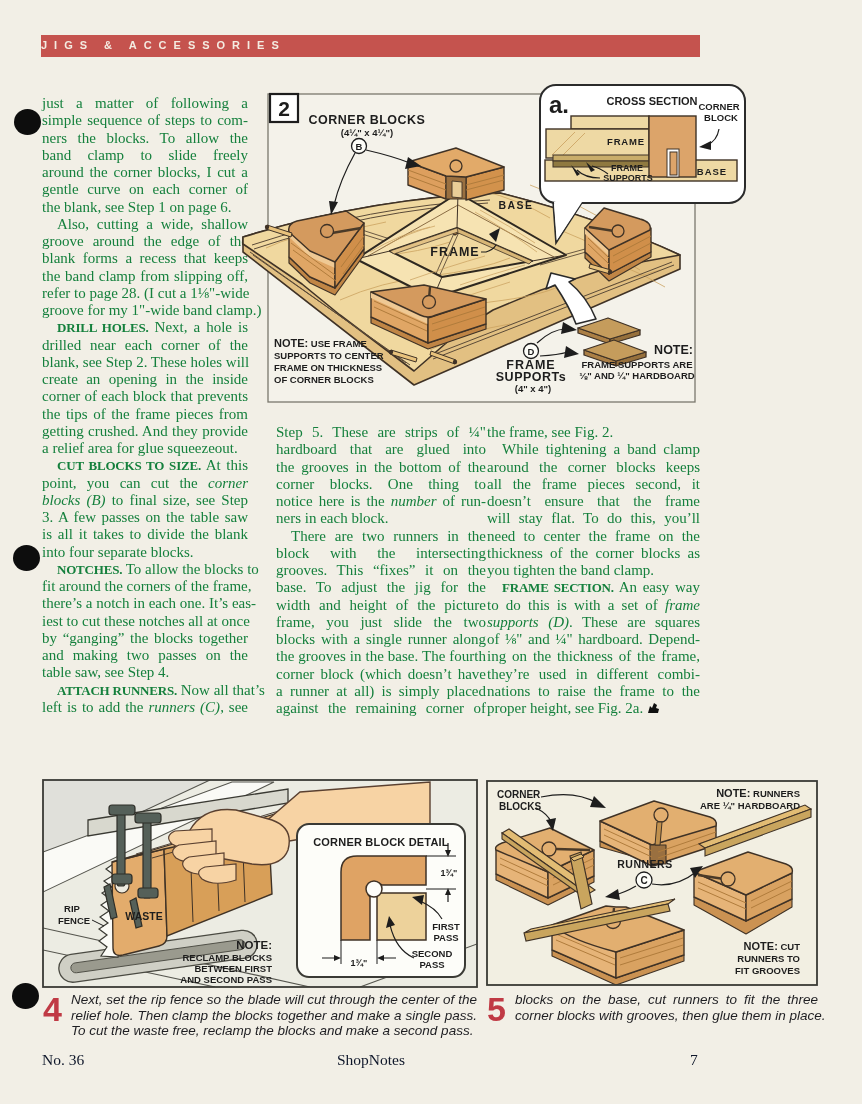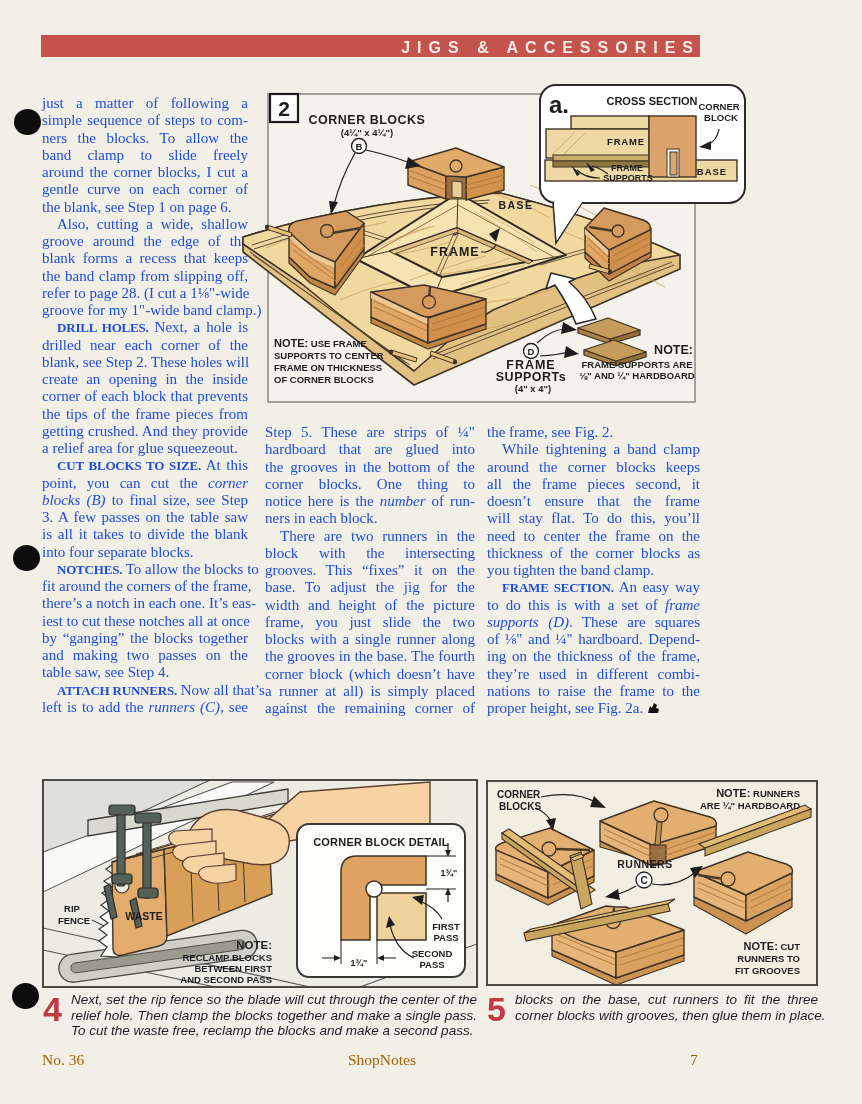--- a/index.html
+++ b/index.html
@@ -1,40 +1,40 @@
 <!DOCTYPE html>
 <html><head>
 <meta charset="utf-8">
 <style>
   html,body{margin:0;padding:0;}
   body{width:862px;height:1104px;position:relative;background:#f2efe6;overflow:hidden;
        font-family:"Liberation Serif",serif;}
   .abs{position:absolute;}
-  .col{font-size:15px;line-height:17.25px;color:#1d4ed8;}
+  .col{font-size:15px;line-height:17.25px;color:#15803d;}
   .col div{text-align:justify;text-align-last:justify;white-space:nowrap;}
   .col div.le{text-align-last:left;}
   .col div.in{padding-left:15px;}
   .lead{font-weight:bold;font-size:13px;letter-spacing:-0.2px;margin-top:8px;}
   .hole{position:absolute;width:27px;height:26px;background:#0d0d0d;border-radius:50%;}
   .cap{font-family:"Liberation Sans",sans-serif;font-style:italic;font-size:13.5px;
        line-height:15.6px;color:#1e1e22;}
   .cap .cl{text-align:justify;text-align-last:justify;white-space:nowrap;}
   .cap .le2{text-align-last:left;}
   .bignum{font-family:"Liberation Sans",sans-serif;font-style:normal;font-weight:bold;
           color:#c03a45;font-size:34px;line-height:29px;float:left;margin:3px 9px 0 0;}
-  .foot{font-size:15.5px;color:#a16207;}
+  .foot{font-size:15.5px;color:#0f172a;}
 </style>
 </head>
 <body>
 
 <div class="abs" style="left:0;top:0;width:862px;height:1104px;background:#f2efe6;"></div>
 
 <div class="abs" style="left:41px;top:35px;width:659px;height:22px;background:#c5534e;"></div>
 
-<div class="abs" style="left:41px;top:39px;width:659px;text-align:right;font-family:'Liberation Sans',sans-serif;font-weight:bold;font-size:16px;letter-spacing:7px;color:#f4ece2;">JIGS &amp; ACCESSORIES</div>
+<div class="abs" style="left:41px;top:39px;width:659px;text-align:left;font-family:'Liberation Sans',sans-serif;font-weight:bold;font-size:11px;letter-spacing:7px;color:#f4ece2;">JIGS &amp; ACCESSORIES</div>
 
 <div class="hole" style="left:14px;top:109px;"></div>
 
 <div class="hole" style="left:13px;top:545px;"></div>
 
 <div class="hole" style="left:12px;top:983px;"></div>
 
 <div class="abs col" style="left:42px;top:95px;width:206px;">
 <div>just a matter of following a</div>
 <div>simple sequence of steps to com-</div>
@@ -67,21 +67,21 @@
 <div>fit around the corners of the frame,</div>
 <div>there’s a notch in each one. It’s eas-</div>
 <div>iest to cut these notches all at once</div>
 <div>by “ganging” the blocks together</div>
 <div>and making two passes on the</div>
 <div class="le">table saw, see Step 4.</div>
 <div class="in"><span class="lead">ATTACH RUNNERS.</span> Now all that’s</div>
 <div>left is to add the <i>runners (C)</i>, see</div>
 </div>
 
-<div class="abs col" style="left:265px;top:424px;width:210px;">
+<div class="abs col" style="left:276px;top:424px;width:210px;">
 <div>Step 5. These are strips of ¼"</div>
 <div>hardboard that are glued into</div>
 <div>the grooves in the bottom of the</div>
 <div>corner blocks. One thing to</div>
 <div>notice here is the <i>number</i> of run-</div>
 <div class="le">ners in each block.</div>
 <div class="in">There are two runners in the</div>
 <div>block with the intersecting</div>
 <div>grooves. This “fixes” it on the</div>
 <div>base. To adjust the jig for the</div>
@@ -528,15 +528,15 @@
 </div>
 
 <div class="abs cap" style="left:487px;top:992px;width:331px;">
 <span class="bignum">5</span>
 <div class="cl">blocks on the base, cut runners to fit the three</div>
 <div class="cl le2">corner blocks with grooves, then glue them in place.</div>
 </div>
 
 <div class="abs foot" style="left:42px;top:1051px;">No. 36</div>
 
-<div class="abs foot" style="left:337px;top:1051px;margin-left:11px;">ShopNotes</div>
+<div class="abs foot" style="left:337px;top:1051px;">ShopNotes</div>
 
 <div class="abs foot" style="left:690px;top:1051px;">7</div>
 
 </body></html>

